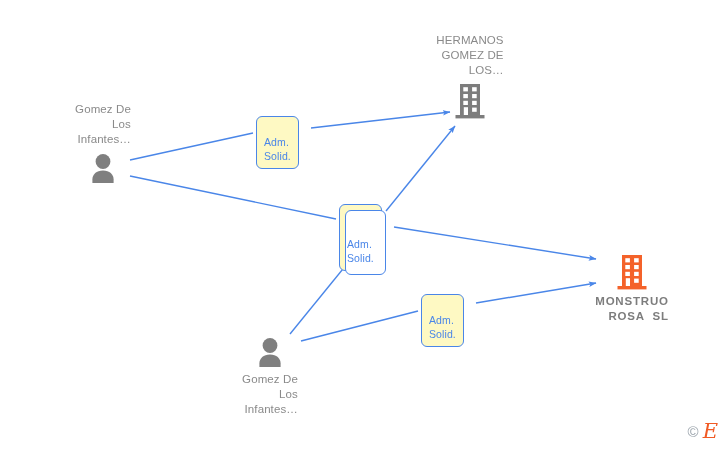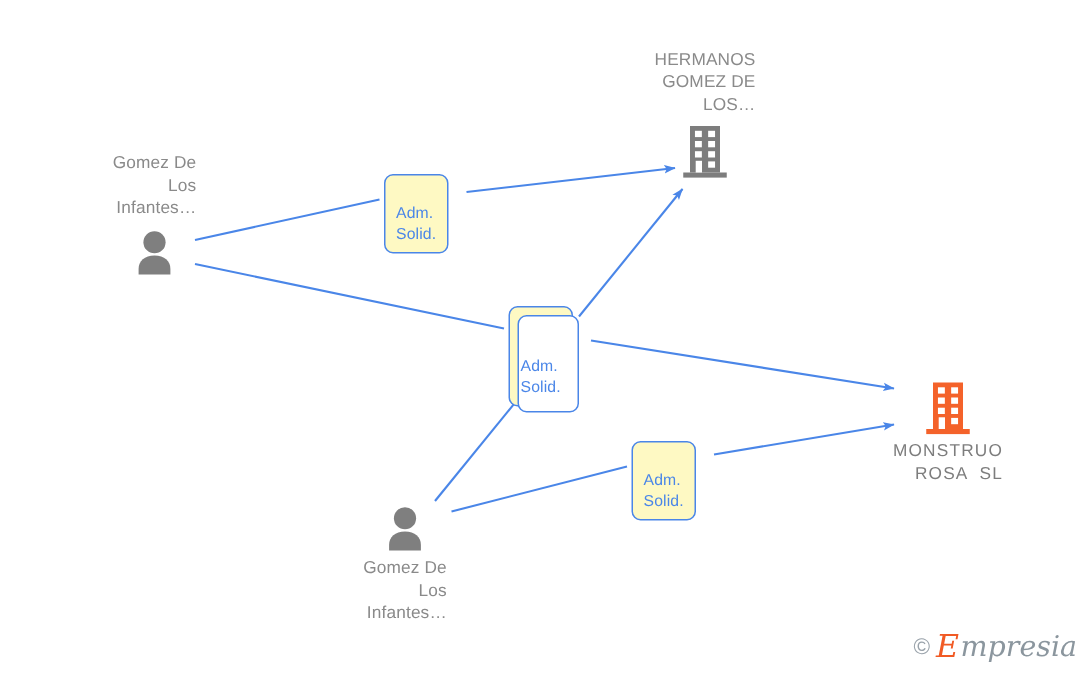--- a/index.html
+++ b/index.html
@@ -36,21 +36,21 @@
   }
   .node-label {
     font-size: 11.5px;
     line-height: 15px;
     color: #8a8a8a;
     text-align: right;
     white-space: pre-line;
     letter-spacing: 0.1px;
   }
   .node-label.company {
-    font-weight: normal;
+    font-weight: bold;
     color: #7d7d7d;
     letter-spacing: 0.8px;
     font-size: 11.5px;
     line-height: 15px;
     white-space: pre;
   }
   .node-icon {
     display: block;
   }
   .label-above { margin-bottom: 4px; }
@@ -207,16 +207,15 @@
       <rect x="20.1" y="25.6" width="4.6" height="4.2" fill="#ffffff"></rect>
       <rect x="11.8" y="25.2" width="4.2" height="7.8" fill="#ffffff"></rect>
     </svg>
     <div class="node-label company label-below">MONSTRUO
 ROSA  SL</div>
   </div>
 
   <div id="watermark">
     <span class="wm-c">©</span>
     <span class="wm-e">E</span>
-    <span class="wm-rest">mpresia</span>
   </div>
 
 </div>
 
 </body></html>

